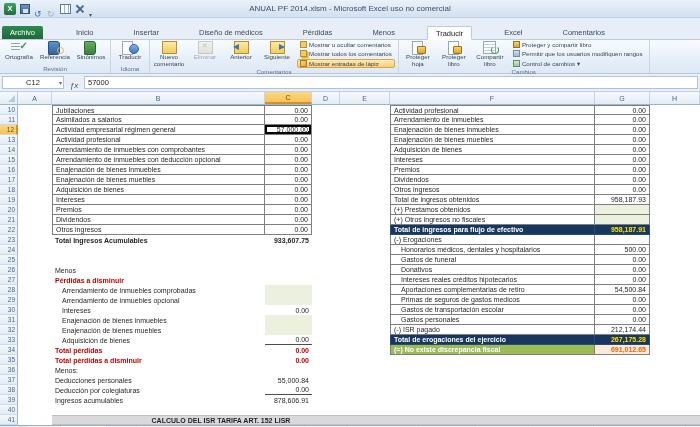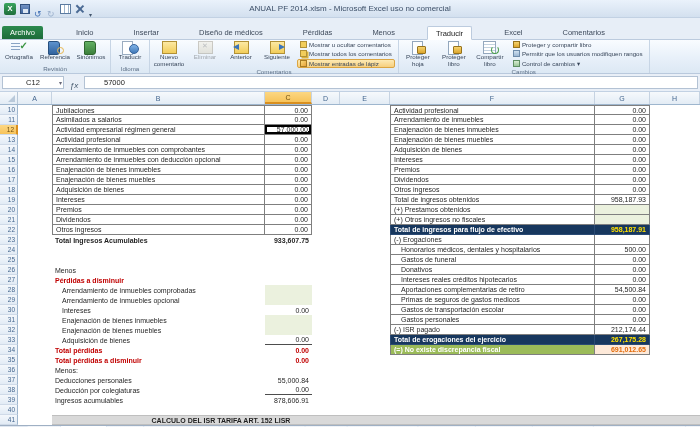--- a/index.html
+++ b/index.html
@@ -69,21 +69,21 @@
   .allow-ranges-icon{background:linear-gradient(#cfe0f0,#9db8d4);border:1px solid #6f8cab;}
   .track-changes-icon{background:linear-gradient(#d7ecd0,#9cc79a);border:1px solid #5f8f63;}
 
   
   .fbar{height:18px;background:#e9eff7;border-bottom:1px solid #c2d1e3;display:flex;align-items:center;padding:0 2px;}
   .namebox{width:62px;height:13px;background:#fff;border:1px solid #b3c2d4;font-size:7.5px;color:#222;display:flex;align-items:center;justify-content:center;position:relative;}
   .nb-arrow{position:absolute;right:1px;top:1px;}
   .nb-arrow::before{content:"▾";font-size:6px;color:#667;}
   .fx{width:20px;text-align:center;}
   .fx::before{content:"ƒx";font-size:8px;font-style:italic;color:#3f5368;}
-  .finput{flex:1;height:13px;background:#fff;border:1px solid #b3c2d4;font-size:7.5px;color:#222;display:flex;align-items:center;padding-left:19px;}
+  .finput{flex:1;height:13px;background:#fff;border:1px solid #b3c2d4;font-size:7.5px;color:#222;display:flex;align-items:center;padding-left:3px;}
 
   
   .colhdrs{display:flex;height:13px;background:linear-gradient(#f6f9fc,#e3ecf5);border-bottom:1px solid #9eb6ce;}
   .corner{width:18px;border-right:1px solid #b7c7d8;position:relative;}
   .corner::after{content:"";position:absolute;right:2px;bottom:2px;border-left:7px solid transparent;border-bottom:7px solid #b9c9da;}
   .colhdr{display:flex;align-items:center;justify-content:center;font-size:7px;color:#44668e;border-right:1px solid #c6d3e2;height:12px;}
   .colhdr.hsel{background:linear-gradient(#fcd783,#f7c35a);color:#6e4f12;border-bottom:2px solid #d98f1f;}
   .rowhdr{width:18px;height:10px;background:linear-gradient(#f4f8fc,#e2ebf5);border-right:1px solid #9eb6ce;border-bottom:1px solid #cfdae8;font-size:6.5px;color:#44668e;display:flex;align-items:center;justify-content:flex-end;padding-right:2px;flex:none;}
   .rowhdr.hsel{background:linear-gradient(#fcd783,#f7c35a);color:#6e4f12;border-right:2px solid #d98f1f;}
 

